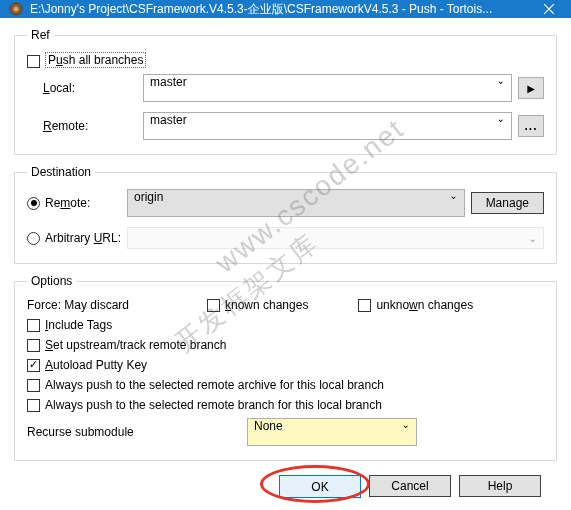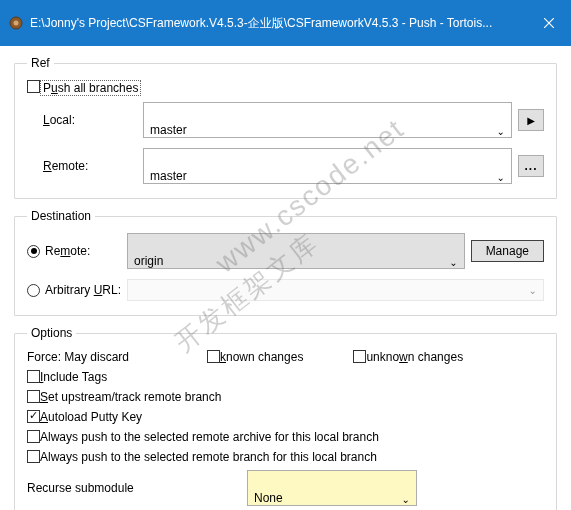--- a/index.html
+++ b/index.html
@@ -1,40 +1,40 @@
 <!DOCTYPE html>
 <html><head>
 <meta charset="utf-8">
 <style>
 * { box-sizing: border-box; margin: 0; padding: 0; }
 body { font-family: "Segoe UI", Tahoma, sans-serif; font-size: 12px; background: #fff; width: 571px; height: 510px; overflow: hidden; }
 
-.titlebar { background: #1979ca; color: #fff; height: 46px; display: flex; align-items: center; padding: 0 0 0 8px; }
+.titlebar { background: #1979ca; color: #fff; height: 18px; display: flex; align-items: center; padding: 0 0 0 8px; }
 .titlebar-icon { width: 16px; height: 16px; margin-right: 6px; position: relative; }
 .titlebar-text { flex: 1; font-size: 12px; overflow: hidden; white-space: nowrap; text-overflow: ellipsis; }
 .titlebar-close { width: 45px; height: 30px; display: flex; align-items: center; justify-content: center; color: #fff; font-size: 13px; }
 
 .content { padding: 10px 14px 8px 14px; }
 
 fieldset { border: 1px solid #d8d8d8; border-radius: 1px; padding: 10px 12px 14px 12px; margin-bottom: 10px; position: relative; }
 legend { padding: 0 4px; color: #000; font-size: 12px; }
 
 .row { display: flex; align-items: center; margin-bottom: 10px; }
 .row:last-child { margin-bottom: 0; }
 
 .lbl { width: 100px; color: #000; margin-left: 16px; }
 .lbl u { text-decoration: underline; }
 
-.check { display: flex; align-items: flex-start; margin-bottom: 6px; }
+.check { display: flex; align-items: flex-end; gap: 5px; margin-bottom: 6px; }
 .checkbox { width: 13px; height: 13px; border: 1px solid #333; background: #fff; display: flex; align-items: center; justify-content: center; flex-shrink: 0; }
 .checkbox.checked::after { content: "✓"; font-size: 11px; line-height: 1; color: #000; position: relative; top: -1px; }
 
 .dotted { border: 1px dotted #666; padding: 0 2px; display: inline-block; }
 
-.combo { flex: 1; height: 36px; border: 1px solid #adadad; background: #fff; display: flex; align-items: flex-end; padding: 0 6px; position: relative; }
+.combo { flex: 1; height: 28px; border: 1px solid #adadad; background: #fff; display: flex; align-items: flex-start; padding: 0 6px; position: relative; }
 .combo .val { flex: 1; color: #000; }
 .combo .arrow { color: #000; font-size: 10px; }
 
 .sqbtn { width: 26px; height: 22px; border: 1px solid #adadad; background: #e1e1e1; display: flex; align-items: center; justify-content: center; margin-left: 6px; }
 .sqbtn .tri { color: #000; font-size: 10px; }
 
 .radio { width: 13px; height: 13px; border: 1px solid #333; border-radius: 50%; display: flex; align-items: center; justify-content: center; margin-right: 5px; flex-shrink: 0; }
 .radio.checked::after { content: ""; width: 6px; height: 6px; background: #000; border-radius: 50%; }
 
 .btn { height: 22px; border: 1px solid #404040; background: #e1e1e1; padding: 0 14px; display: flex; align-items: center; justify-content: center; min-width: 70px; }

